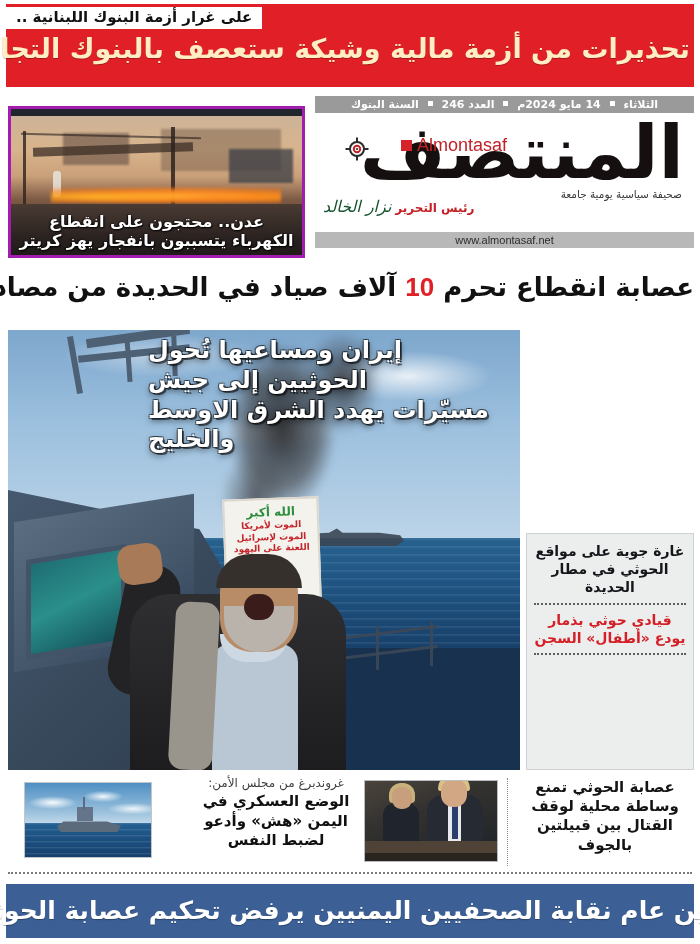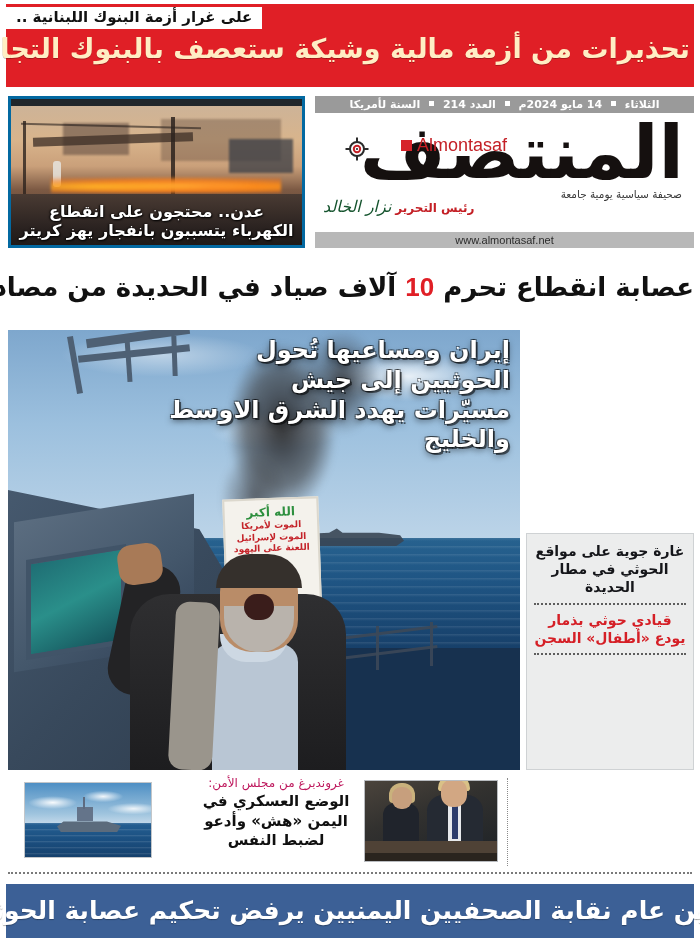--- a/index.html
+++ b/index.html
@@ -56,23 +56,23 @@
     font-weight: bold;
     line-height: 1.15;
     white-space: nowrap;
     letter-spacing: -0.3px;
     text-shadow: 0 1px 0 rgba(0,0,0,0.25);
   }
 
   
   .photo-box {
     position: absolute;
-    left: 8px; top: 96px;
+    left: 8px; top: 106px;
     width: 297px; height: 152px;
-    border: 3px solid #0369a1;
+    border: 3px solid #a21caf;
     background: #2b2320;
     box-sizing: border-box;
     overflow: hidden;
   }
   .pb-scene {
     position: absolute;
     inset: 0;
     background:
       linear-gradient(to bottom, #cbb39a 0%, #d8b48c 28%, #caa07a 46%, #7d5a44 62%, #3b2f28 100%);
   }
@@ -471,21 +471,21 @@
     left: 2px; bottom: 186px;
     width: 44px; height: 40px;
     background: #a87a57;
     border-radius: 14px;
     transform: rotate(-8deg);
   }
   .hero-overlay-text {
     position: absolute;
     right: 10px; top: 6px;
     left: 140px;
-    text-align: right;
+    text-align: left;
     color: #ffffff;
     font-size: 24px;
     font-weight: bold;
     line-height: 1.24;
     text-shadow:
       2px 2px 0 rgba(0,0,0,0.55),
       -1px -1px 0 rgba(0,0,0,0.45),
       1px -1px 0 rgba(0,0,0,0.45),
       -1px 1px 0 rgba(0,0,0,0.45),
       0 3px 6px rgba(0,0,0,0.5);
@@ -626,21 +626,21 @@
     background: #2c3c6b;
   }
   .br-mid {
     position: absolute;
     right: 338px; top: 0;
     width: 160px;
     text-align: center;
   }
   .br-kicker {
     font-size: 12px;
-    color: #be185d;
+    color: #404040;
     font-weight: normal;
     line-height: 1.2;
     margin-bottom: 2px;
   }
   .br-mid-head {
     font-size: 15px;
     font-weight: bold;
     color: #101010;
     line-height: 1.28;
     letter-spacing: -0.2px;
@@ -752,23 +752,23 @@
     </div>
     <div class="pb-caption">عدن.. محتجون على انقطاع الكهرباء يتسببون بانفجار يهز كريتر</div>
   </div>
 
   <div class="masthead">
     <div class="date-bar">
       <span>الثلاثاء</span>
       <span class="date-sq"></span>
       <span>14 مايو 2024م</span>
       <span class="date-sq"></span>
-      <span>العدد 214</span>
+      <span>العدد 246</span>
       <span class="date-sq"></span>
-      <span>السنة لأمريكا</span>
+      <span>السنة البنوك</span>
     </div>
 
     <div class="logo-zone">
       <div class="wordmark">المنتصف</div>
       <div class="brand-latin">
         <span class="brand-sq"></span><span>Almontasaf</span>
       </div>
       <div class="crosshair">
         <svg viewBox="0 0 24 24" width="24" height="24" aria-hidden="true">
           <circle cx="12" cy="12" r="7" fill="none" stroke="#2b2b2b" stroke-width="2"></circle>
@@ -853,20 +853,21 @@
         <span></span>
       </div>
     <div class="sb-item red">قيادي حوثي بذمار يودع «أطفال» السجن</div>
     <div class="sb-sep">
         <span></span>
       </div>
   </div>
 
   <div class="bottom-row">
 
+    <div class="br-left">عصابة الحوثي تمنع وساطة محلية لوقف القتال بين قبيلتين بالجوف</div>
     <div class="br-divider"></div>
 
     <div class="br-photo-un">
       <div class="un-bg"></div>
       <div class="un-p1-body"></div>
       <div class="un-p1-hair"></div>
       <div class="un-p1-head"></div>
       <div class="un-p2-body"></div>
       <div class="un-p2-shirt"></div>
       <div class="un-p2-tie"></div>

